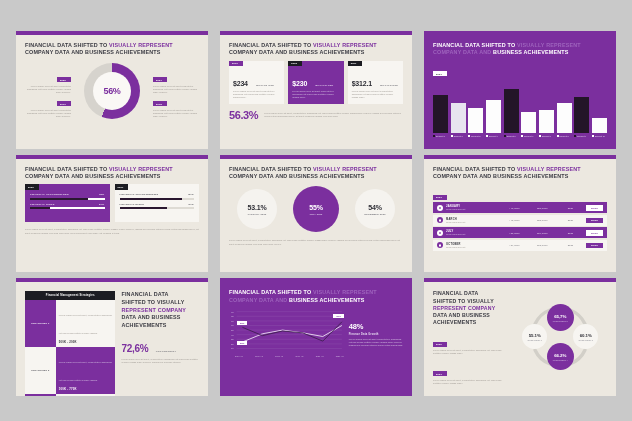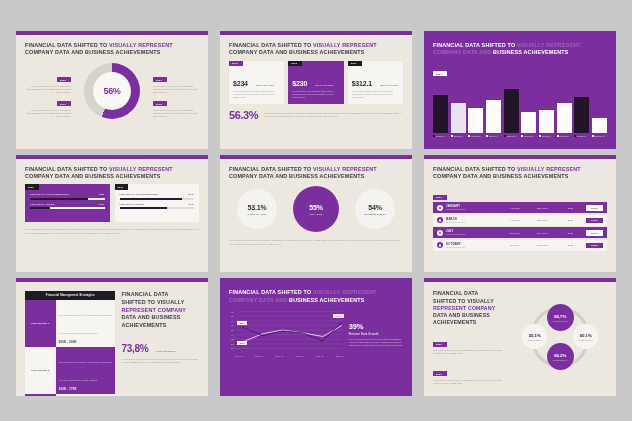--- a/index.html
+++ b/index.html
@@ -533,21 +533,21 @@
           </div>
           <div class="s7r">
             <div class="title">
               <span>FINANCIAL DATA</span><br>
               <span>SHIFTED TO VISUALLY</span><br>
               <span class="pp">REPRESENT COMPANY</span><br>
               <span>DATA AND BUSINESS</span><br>
               <span>ACHIEVEMENTS</span>
             </div>
             <div>
-              <span class="s7pct">73,8%</span>
+              <span class="s7pct">72,6%</span>
               <span class="s7tag">OPPORTUNITY</span>
             </div>
             <div class="dummy" style="margin-top:2px">Lorem ipsum dolor sit amet, consectetuer adipiscing elit maecenas porttitor congue massa fusce posuere magna sed pulvinar ultricies.</div>
           </div>
         </div>
       </div>
     </div>
   </div>
 
   <div class="cell">
@@ -593,21 +593,21 @@
             <div class="xlabels">
               <span>2016 YR</span>
               <span>2017 YR</span>
               <span>2018 YR</span>
               <span>2019 YR</span>
               <span>2020 YR</span>
               <span>2021 YR</span>
             </div>
           </div>
           <div class="s8r">
-            <div class="p">39%</div>
+            <div class="p">48%</div>
             <div class="sub">Finance Data Growth</div>
             <div class="dummy light" style="margin-top:2px">Lorem ipsum dolor sit amet consectetuer adipiscing elit maecenas porttitor congue massa fusce posuere magna sed pulvinar ultricies purus lectus malesuada.</div>
           </div>
         </div>
       </div>
     </div>
   </div>
 
   <div class="cell">
     <div class="slide">

